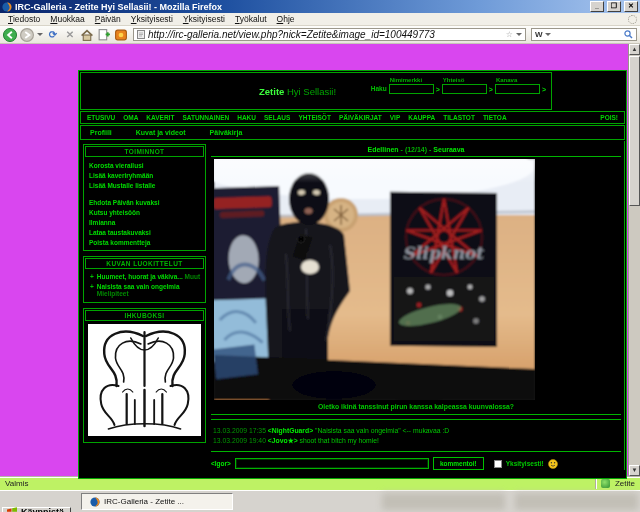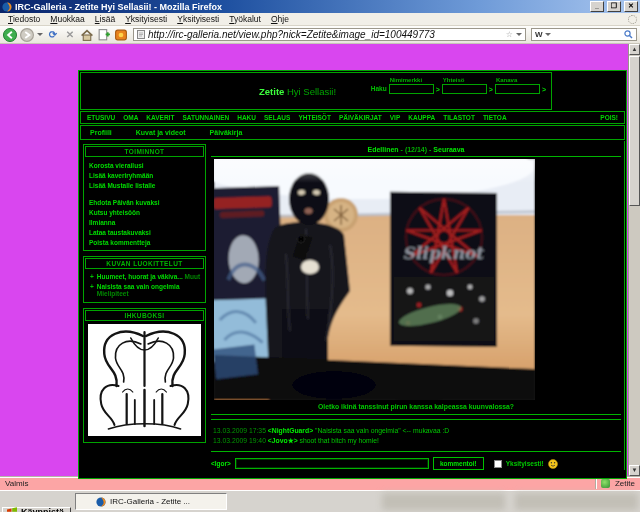--- a/index.html
+++ b/index.html
@@ -73,28 +73,28 @@
   .cnick { color:#00F000; font-weight:bold; }
   .ctext { color:#00C800; }
   .form-row { display:flex; align-items:center; gap:4px; padding:5px 2px 0 3px; font-size:6.5px; }
   .fnick { color:#00E800; font-weight:bold; }
   .cinput { width:194px; height:11px; background:#000; border:1px solid #00B400; box-shadow:inset 0 0 0 1px #003000; }
   .cbtn { background:#000; border:1px solid #00C000; color:#00E800; font-weight:bold; font-size:6.5px; height:13px; padding:0 6px; font-family:"Liberation Sans",sans-serif; }
   .cb { width:8px; height:8px; background:#fff; border:1px solid #888; margin-left:6px; }
   .plabel { color:#00C800; font-weight:bold; }
 
   
-  .statusbar { height:14px; background:#fca5a5; border-top:1px solid #b8b4a8; box-shadow:inset 0 1px 0 #fff; display:flex; align-items:center; font-size:8px; color:#222; padding:0 5px; gap:5px; }
+  .statusbar { height:14px; background:#bef264; border-top:1px solid #b8b4a8; box-shadow:inset 0 1px 0 #fff; display:flex; align-items:center; font-size:8px; color:#222; padding:0 5px; gap:5px; }
   .statusbar .stext { flex:1; }
   .sdiv { width:1px; height:10px; background:#b0aca0; box-shadow:1px 0 0 #fff; }
   .adbicon { width:9px; height:9px; border-radius:2px; background:radial-gradient(circle at 40% 35%, #8fe06a, #2f8f2f); }
 
   .taskbar { height:22px; background:#d6d3ce; border-top:1px solid #fff; display:flex; align-items:center; gap:4px; padding:0 2px; position:relative; }
   .startbtn { height:17px; display:flex; align-items:center; gap:3px; padding:0 6px 8px 3px; background:#d6d3ce; border:1px solid; border-color:#fff #404040 #404040 #fff; font-weight:bold; font-size:9px; color:#000;margin-top:28px; }
-  .taskitem { height:17px; width:152px; background:#f4f2ec; border:1px solid; border-color:#808080 #fff #fff #808080; display:flex; align-items:center; gap:4px; font-size:8px; color:#111; padding:0 20px; white-space:nowrap; overflow:hidden; }
+  .taskitem { height:17px; width:152px; background:#f4f2ec; border:1px solid; border-color:#808080 #fff #fff #808080; display:flex; align-items:center; gap:4px; font-size:8px; color:#111; padding:0 8px; white-space:nowrap; overflow:hidden;margin-left:6px; }
   .blurzone { position:absolute; left:382px; top:2px; width:256px; height:17px; display:flex; gap:10px; filter:blur(3px); }
   .blurzone div { flex:1; background:#c2bfb6; border-radius:2px; }
 </style>
 </head>
 <body>
 
 <div class="screen">
 
   <div class="titlebar">
     <svg width="10" height="10" viewBox="0 0 10 10">
@@ -103,21 +103,21 @@
     </svg>
     <span class="title">IRC-Galleria - Zetite Hyi Sellasii! - Mozilla Firefox</span>
     <span class="winbtn">_</span>
     <span class="winbtn">❐</span>
     <span class="winbtn">✕</span>
   </div>
 
   <div class="menubar">
     <span class="mitem">Tiedosto</span>
     <span class="mitem">Muokkaa</span>
-    <span class="mitem">Lisää</span>
+    <span class="mitem">Päivän</span>
     <span class="mitem">Yksityisesti</span>
     <span class="mitem">Yksityisesti</span>
     <span class="mitem">Työkalut</span>
     <span class="mitem">Ohje</span>
     <span class="throbber"></span>
   </div>
 
   <div class="toolbar">
     <svg class="tbicon" width="15" height="15" viewBox="0 0 15 15">
       <circle cx="7.5" cy="7.5" r="7" fill="#3fae4e" stroke="#1d7a2c"></circle>

